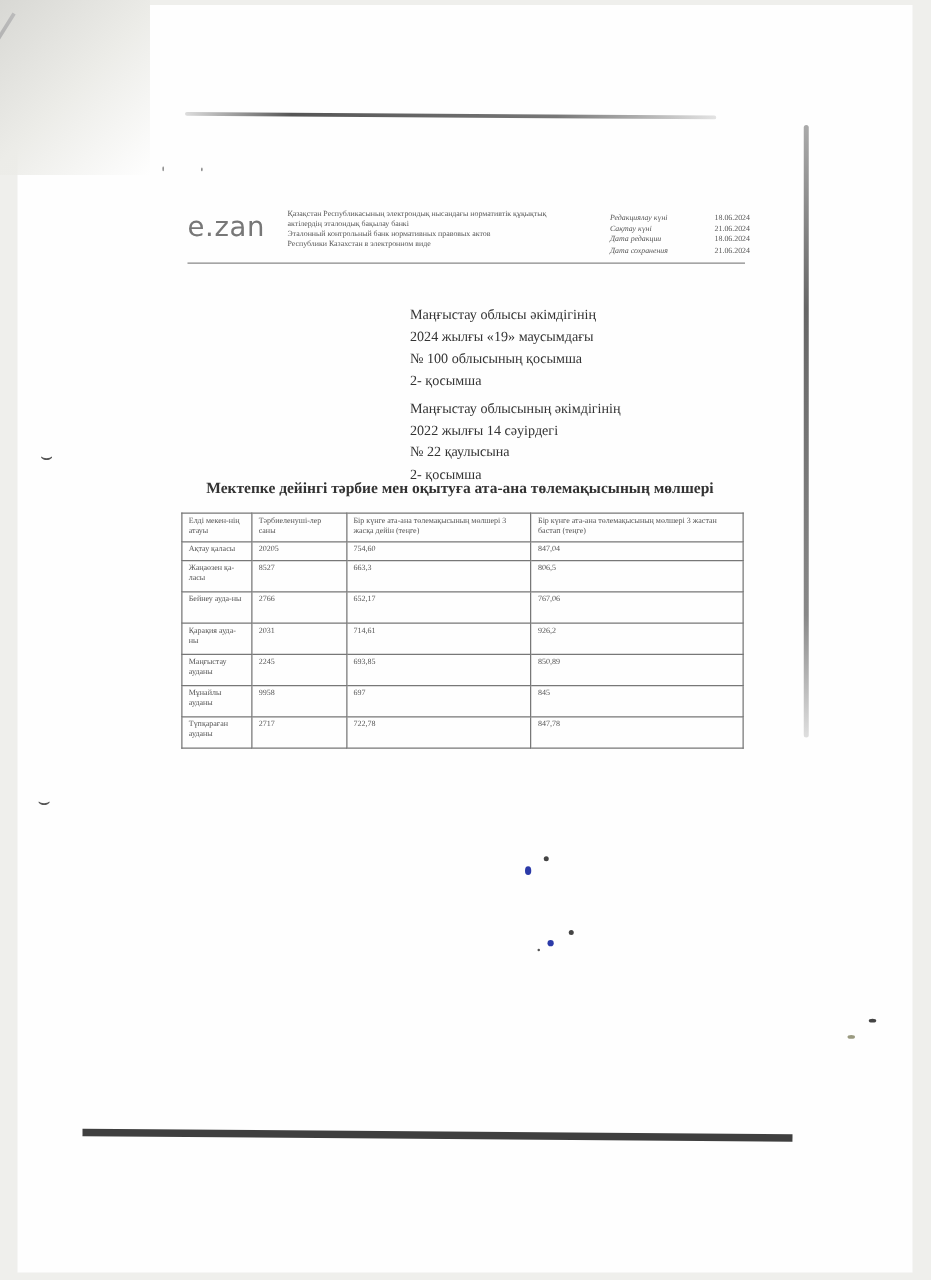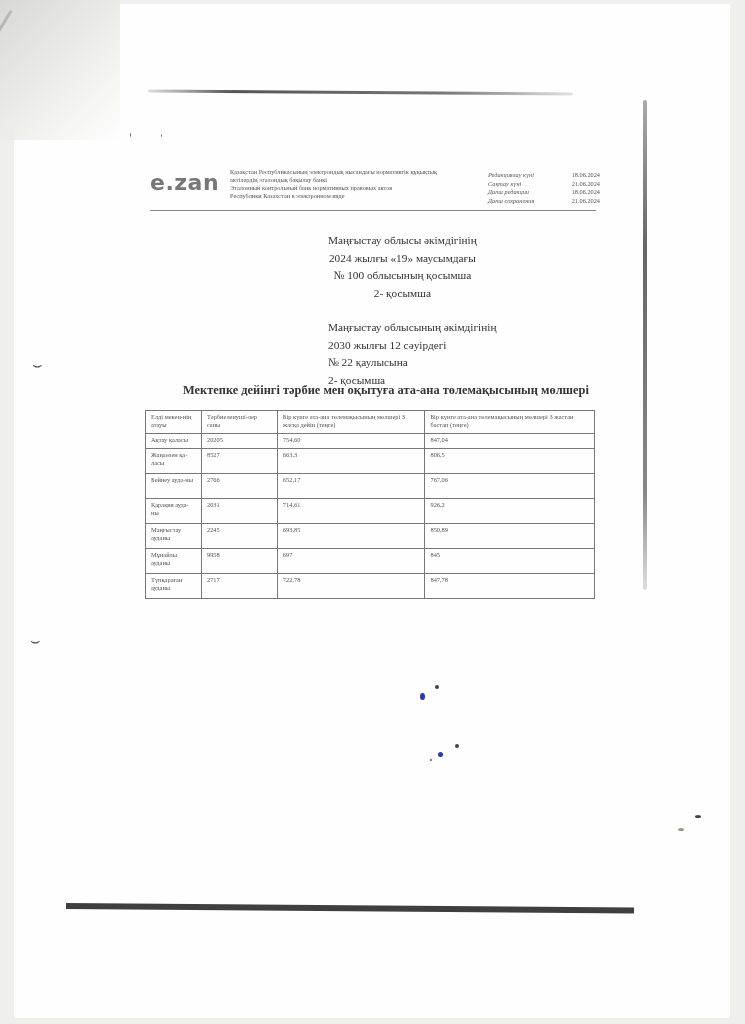--- a/index.html
+++ b/index.html
@@ -33,32 +33,32 @@
     background: linear-gradient(#aaa, #666 30%, #888 80%, rgba(150,150,150,0.3));
     border-radius: 2px;
   }
   .bottom-bar {
     position: absolute; left: 66px; top: 903px; width: 568px; height: 6px;
     background: #3f3f3f; transform: rotate(0.45deg); transform-origin: left;
   }
   .hole { position: absolute; font-size: 16px; color: #555; }
 
   .ezan-header { position: absolute; left: 150px; top: 168px; width: 446px; height: 48px; }
-  .logo { position: absolute; left: 0; top: 2px; font-family: "DejaVu Sans", sans-serif; font-size: 22px; color: #777; font-weight: bold; letter-spacing: 0.5px; }
+  .logo { position: absolute; left: 0; top: 2px; font-family: "DejaVu Sans", sans-serif; font-size: 22px; color: #777; font-weight: normal; letter-spacing: 0.5px; }
   .header-desc { position: absolute; left: 80px; top: 0; width: 250px; font-size: 6.3px; line-height: 8px; color: #555; }
   .header-dates { position: absolute; left: 338px; top: 3px; width: 112px; font-size: 6.3px; line-height: 8.5px; color: #555; }
   .date-row { display: flex; justify-content: space-between; }
   .date-row .lbl { font-style: italic; }
   .header-rule { position: absolute; left: 0; top: 42px; width: 446px; height: 1px; background: #888; }
 
   .annex { position: absolute; left: 328px; font-size: 11.3px; line-height: 17.5px; color: #333; }
-  .annex1 { top: 232px; text-align: center; }
+  .annex1 { top: 244px; }
   .annex2 { top: 303px; margin-top: 16px; }
 
-  .doc-title { position: absolute; left: 165px; top: 383px; font-size: 12.4px; font-weight: bold; color: #333; white-space: nowrap; margin-left: 18px; }
+  .doc-title { position: absolute; left: 165px; top: 383px; font-size: 12.4px; font-weight: bold; color: #333; white-space: nowrap; }
 
   table.fees {
     position: absolute; left: 145px; top: 410px; width: 450px;
     border-collapse: collapse; font-size: 6.4px; color: #555; line-height: 8.2px;
   }
   table.fees th, table.fees td {
     border: 1px solid #777; padding: 2px 5px; text-align: left; vertical-align: top;
     font-weight: normal;
   }
   table.fees th { height: 18px; }
@@ -112,21 +112,21 @@
 </div>
 
 <div class="annex annex1">
   <div>Маңғыстау облысы әкімдігінің</div>
   <div>2024 жылғы «19» маусымдағы</div>
   <div>№ 100 облысының қосымша</div>
   <div>2- қосымша</div>
 </div>
 <div class="annex annex2">
   <div>Маңғыстау облысының әкімдігінің</div>
-  <div>2030 жылғы 12 сәуірдегі</div>
+  <div>2022 жылғы 14 сәуірдегі</div>
   <div>№ 22 қаулысына</div>
   <div>2- қосымша</div>
 </div>
 
 <div class="doc-title">Мектепке дейінгі тәрбие мен оқытуға ата-ана төлемақысының мөлшері</div>
 
 <table class="fees">
   <colgroup>
       <col class="c1">
       <col class="c2">

